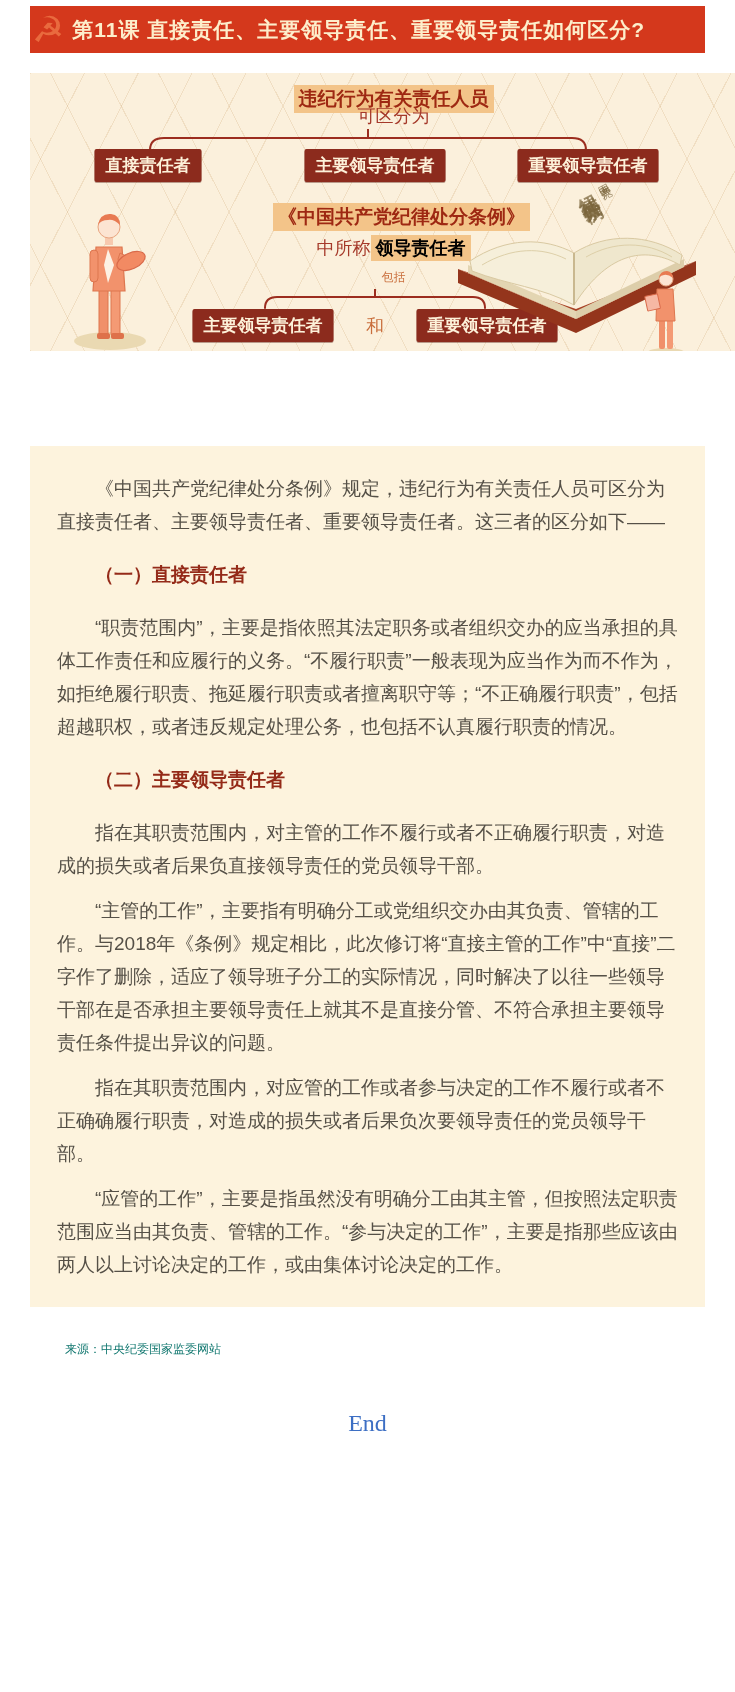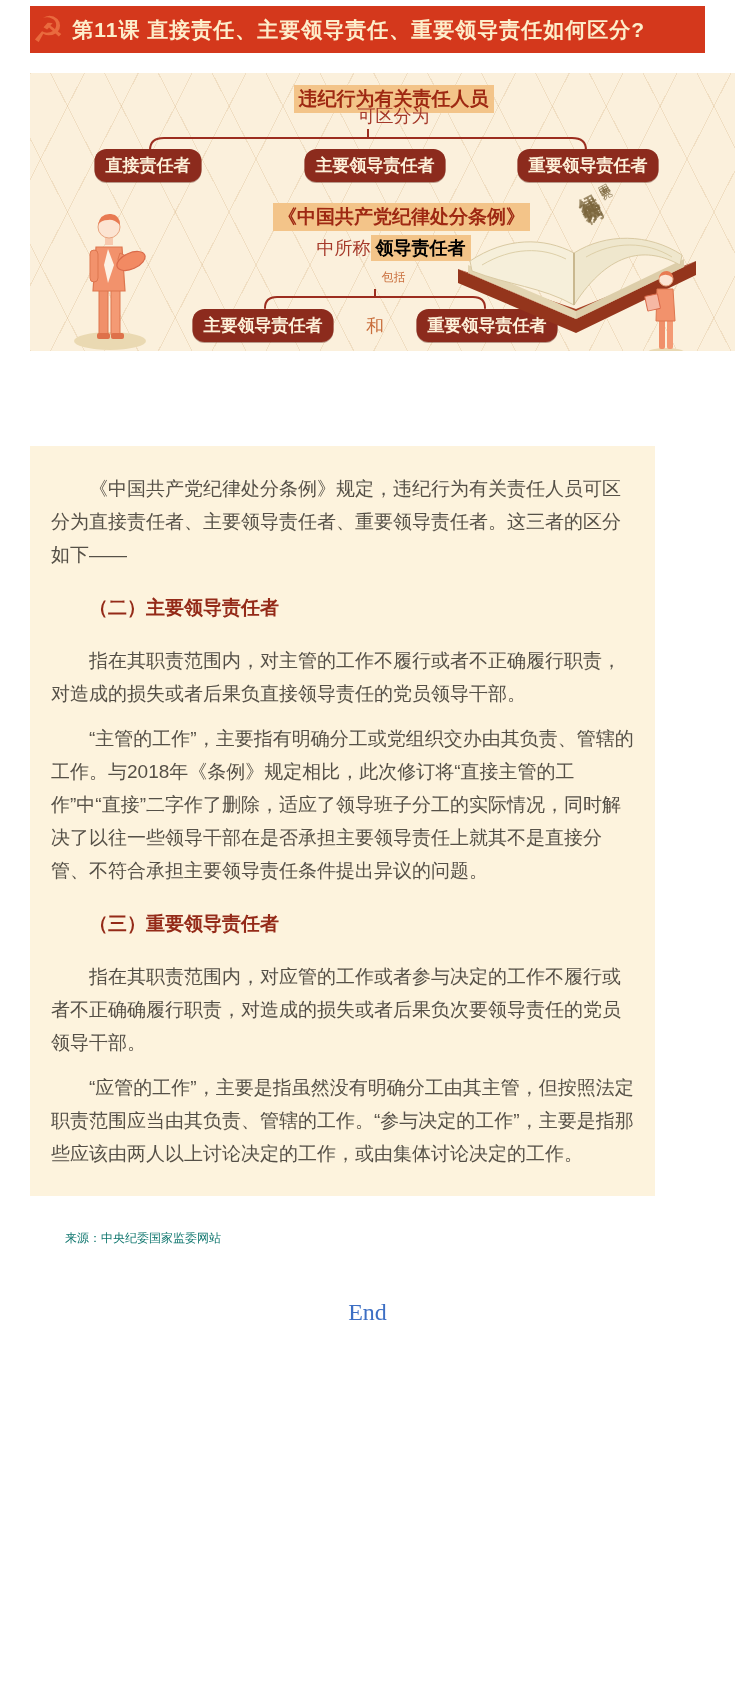--- a/index.html
+++ b/index.html
@@ -61,21 +61,21 @@
   .ig-line2 .hl { font-weight: bold; color: #000000; }
   .ig-line3  { top: 196px; font-size: 12px; color: #c96e3c; }
   .rbox {
     position: absolute;
     transform: translateX(-50%);
     background: #8c2b1d;
     color: #fdf1d9;
     font-size: 17px;
     font-weight: bold;
     padding: 5px 11px;
-    border-radius: 12px;
+    border-radius: 2px;
     white-space: nowrap;
     box-shadow: 0 1px 0 rgba(90,25,15,.4);
   }
   .row1 { top: 76px; }
   .row2 { top: 236px; }
   .connector {
     position: absolute;
     top: 241px;
     left: 345px;
     transform: translateX(-50%);
@@ -93,23 +93,23 @@
     color: rgba(122,101,60,0.70);
     font-family: "Liberation Serif", serif;
     text-align: center;
   }
   .book-label .l1 { font-size: 11px; letter-spacing: 1px; display: block; }
   .book-label .l2 { font-size: 19px; font-weight: bold; letter-spacing: 2px; display: block; }
 
   
   .article {
     margin: 95px 30px 0 30px;
-    width: 625px;
+    width: 675px;
     background: #fdf3dd;
-    padding: 26px 21px;
+    padding: 26px 27px;
     font-size: 19px;
     line-height: 33px;
   }
   .article .p {
     text-indent: 2em;
     margin-bottom: 12px;
     color: #555047;
   }
   .article .p:last-child { margin-bottom: 0; }
   .article .h {
@@ -219,24 +219,25 @@
       <rect x="25" y="48" width="6" height="32" rx="2" fill="#f49a74"></rect>
       <path d="M15,20 L31,20 L33,52 L14,52 Z" fill="#f2926c" stroke="#dd764f" stroke-width="1"></path>
       <rect x="4" y="26" width="13" height="15" rx="1" transform="rotate(-12 10 33)" fill="#f6b8a4" stroke="#d96a4a" stroke-width="1"></rect>
       <circle cx="24" cy="10" r="7" fill="#fce4d2" stroke="#e8a580" stroke-width="1"></circle>
       <path d="M17,9 Q18,2 25,2 Q31,3 31,9 Q26,5 22,6 Q19,6 17,9 Z" fill="#e87a52"></path>
     </svg>
   </div>
 
   <div class="article">
     <div class="p">《中国共产党纪律处分条例》规定，违纪行为有关责任人员可区分为直接责任者、主要领导责任者、重要领导责任者。这三者的区分如下——</div>
+    <div class="h">（一）直接责任者</div>
+    <div class="p">“职责范围内”，主要是指依照其法定职务或者组织交办的应当承担的具体工作责任和应履行的义务。“不履行职责”一般表现为应当作为而不作为，如拒绝履行职责、拖延履行职责或者擅离职守等；“不正确履行职责”，包括超越职权，或者违反规定处理公务，也包括不认真履行职责的情况。</div>
     <div class="h">（二）主要领导责任者</div>
     <div class="p">指在其职责范围内，对主管的工作不履行或者不正确履行职责，对造成的损失或者后果负直接领导责任的党员领导干部。</div>
     <div class="p">“主管的工作”，主要指有明确分工或党组织交办由其负责、管辖的工作。与2018年《条例》规定相比，此次修订将“直接主管的工作”中“直接”二字作了删除，适应了领导班子分工的实际情况，同时解决了以往一些领导干部在是否承担主要领导责任上就其不是直接分管、不符合承担主要领导责任条件提出异议的问题。</div>
-    <div class="h">（三）重要领导责任者</div>
     <div class="p">指在其职责范围内，对应管的工作或者参与决定的工作不履行或者不正确确履行职责，对造成的损失或者后果负次要领导责任的党员领导干部。</div>
     <div class="p">“应管的工作”，主要是指虽然没有明确分工由其主管，但按照法定职责范围应当由其负责、管辖的工作。“参与决定的工作”，主要是指那些应该由两人以上讨论决定的工作，或由集体讨论决定的工作。</div>
   </div>
 
   <div class="source">来源：中央纪委国家监委网站</div>
 
   <div class="end-divider">
 
     <span class="end-text">End</span>
 

